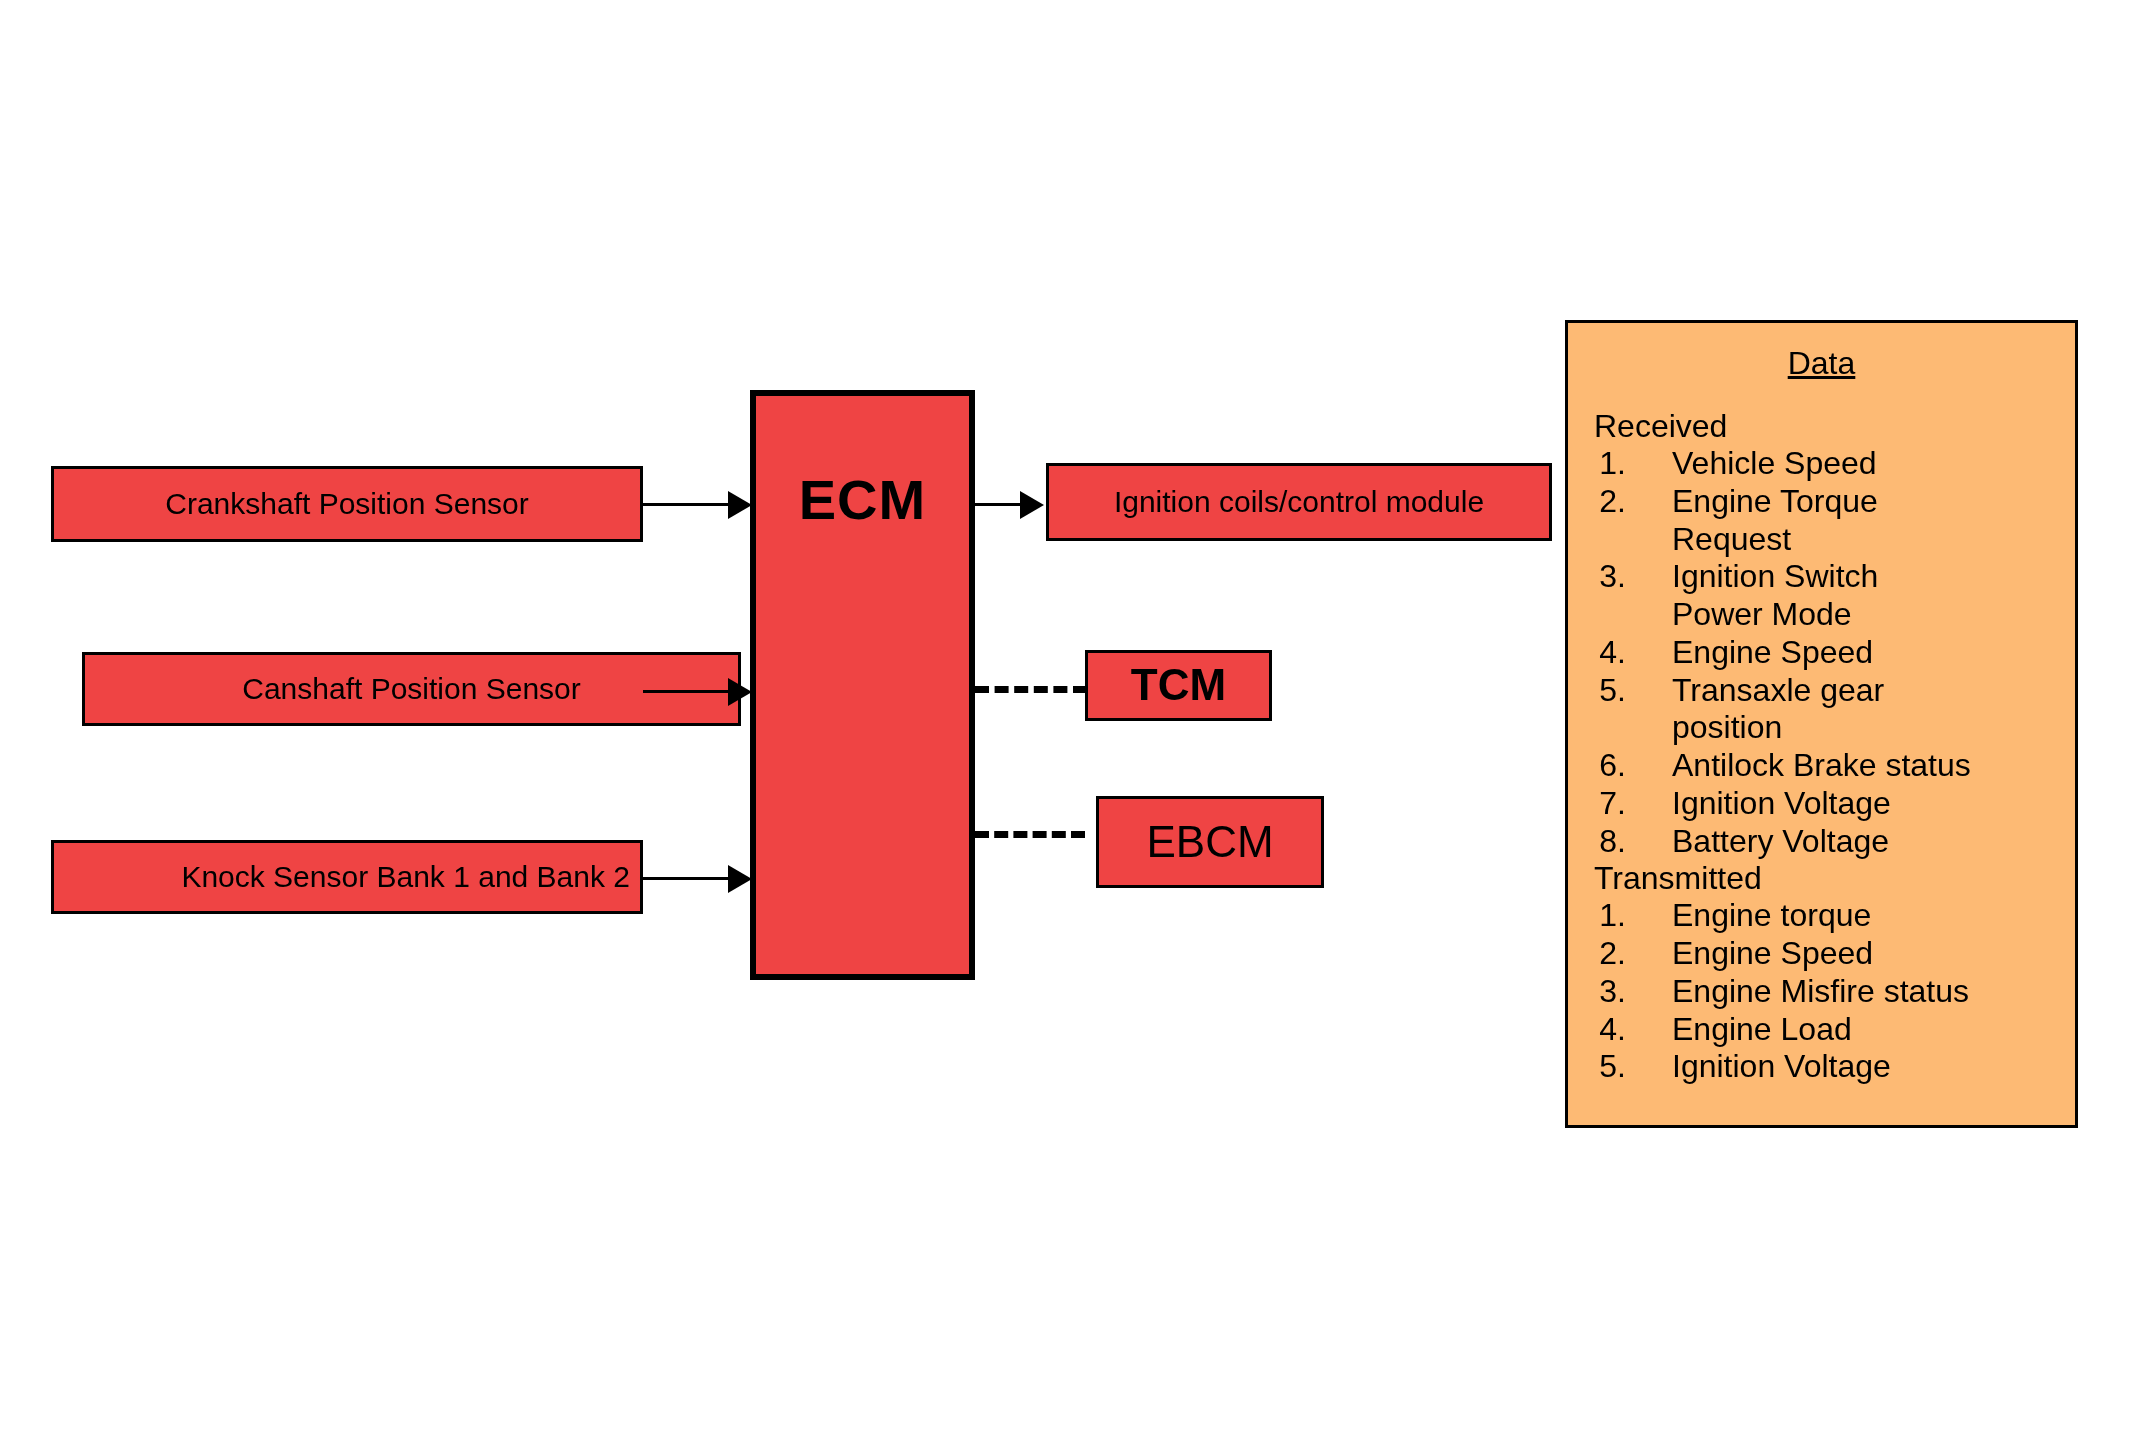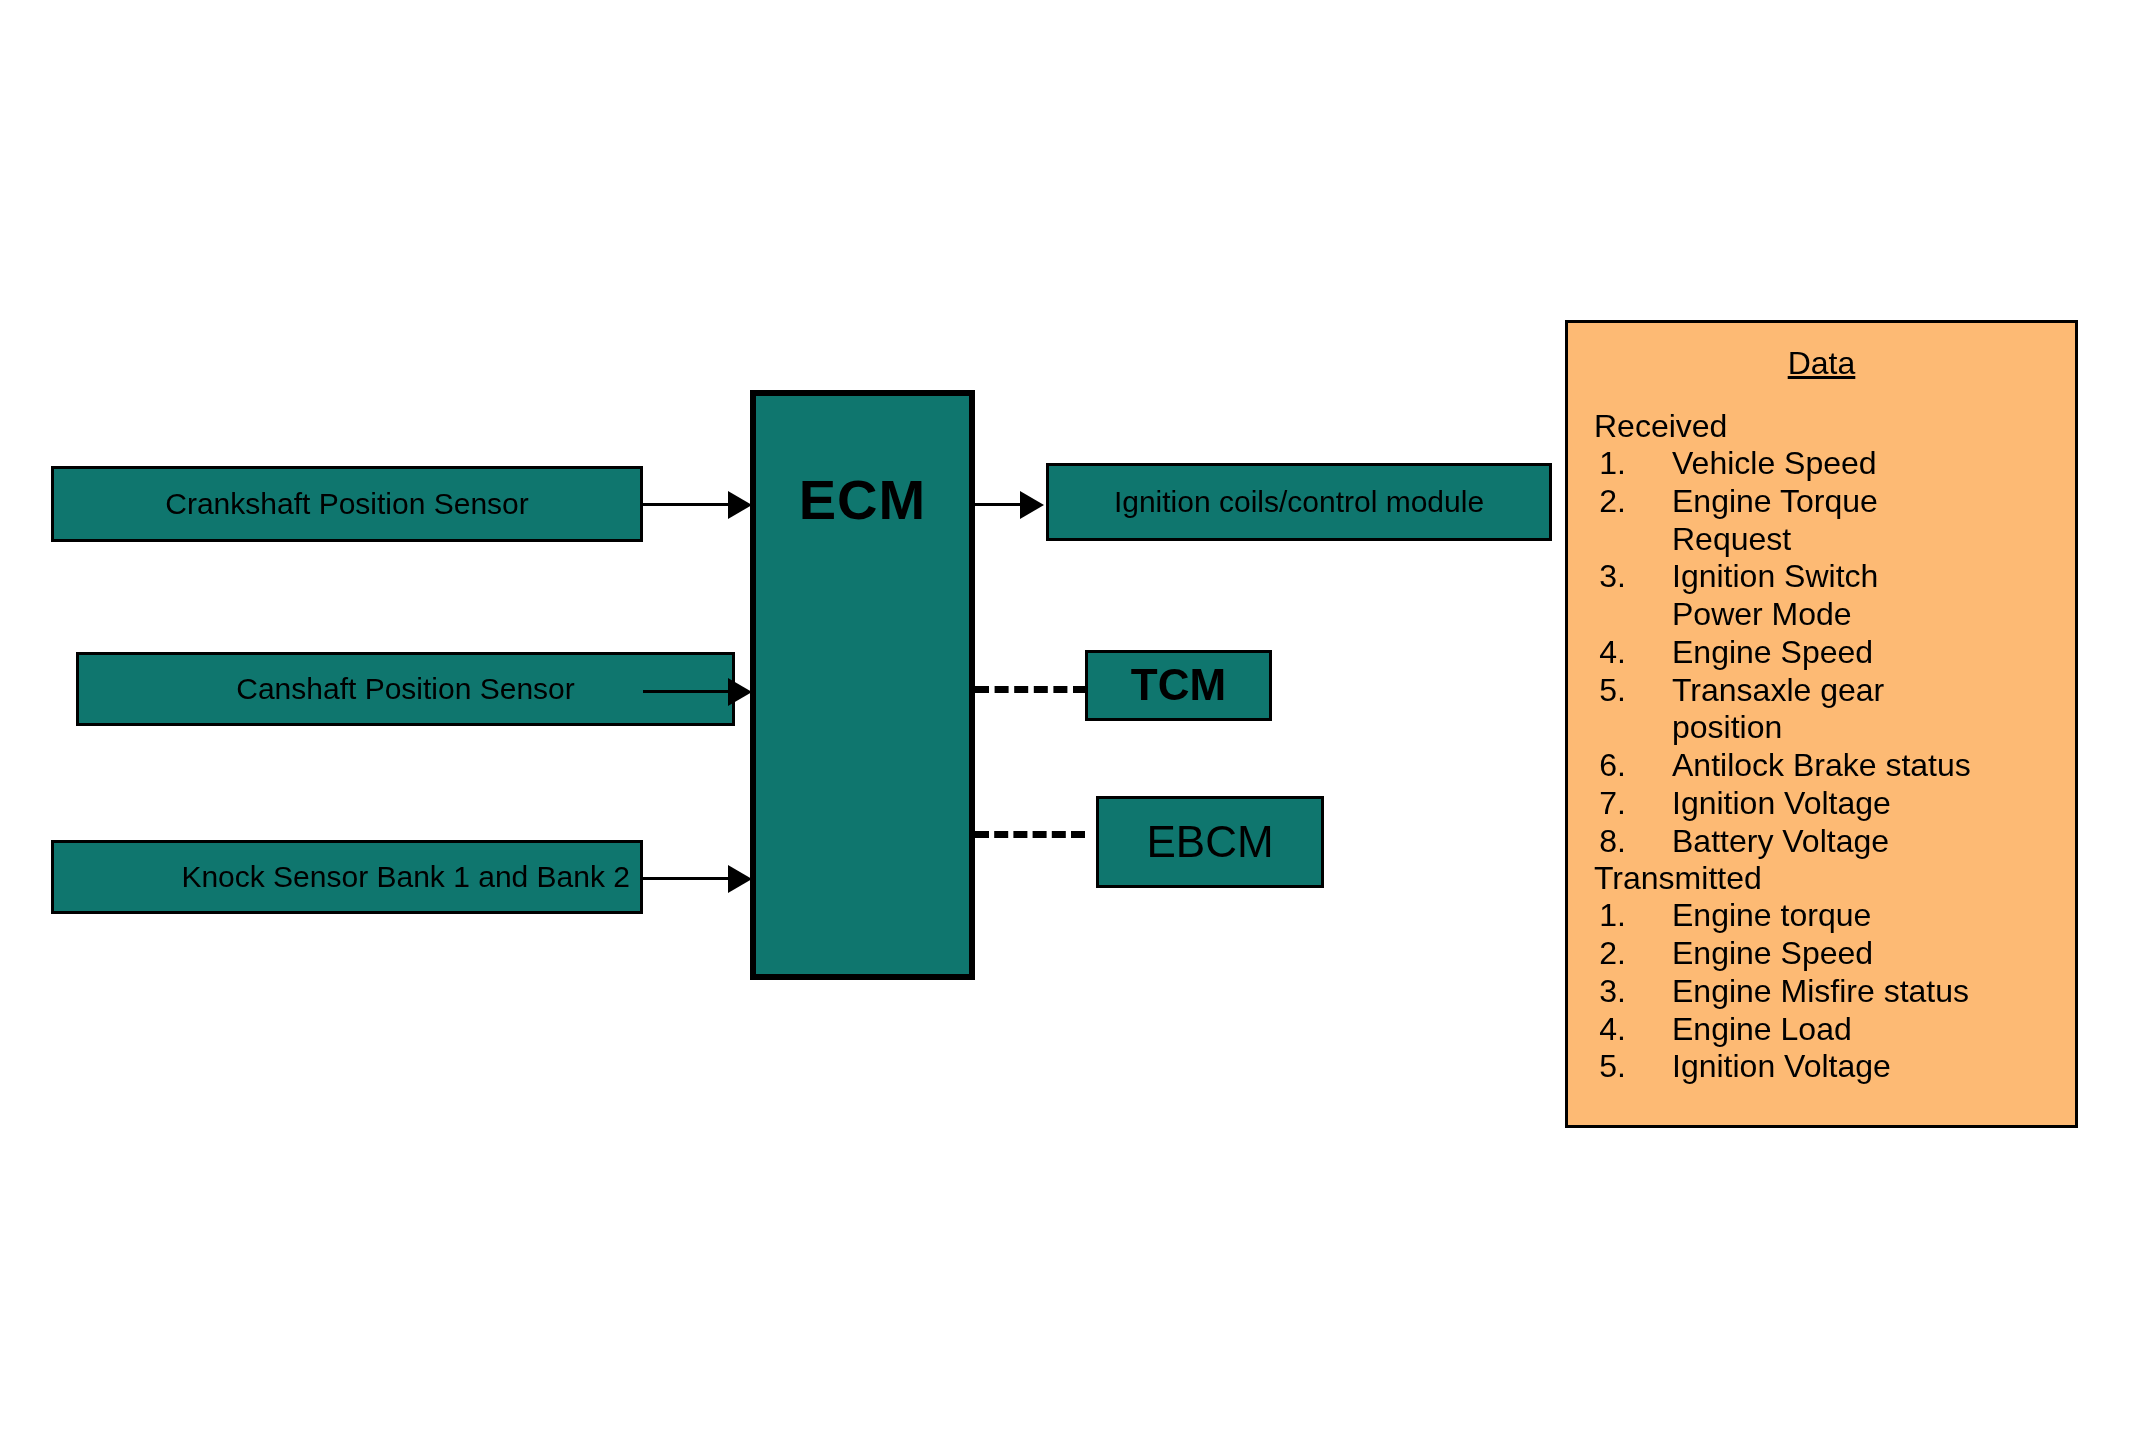--- a/index.html
+++ b/index.html
@@ -17,21 +17,21 @@
     width: 2130px;
     height: 1442px;
     background: #ffffff;
     overflow: hidden;
   }
 
   
   .node {
     position: absolute;
     box-sizing: border-box;
-    background: #0f766e;
+    background: #ef4444;
     border: 3px solid #000000;
     display: flex;
     align-items: center;
     justify-content: center;
     text-align: center;
     line-height: 1.15;
   }
   .node .label {
     display: block;
     padding: 0 10px;
@@ -121,21 +121,21 @@
 </style>
 </head>
 <body>
 
 <div id="canvas">
 
   <div class="node sensor-box" style="left:51px; top:466px; width:592px; height:76px;">
     <span class="label">Crankshaft Position Sensor</span>
   </div>
 
-  <div class="node sensor-box" style="left:76px; top:652px; width:659px; height:74px;align-items:center;">
+  <div class="node sensor-box" style="left:82px; top:652px; width:659px; height:74px;align-items:center;">
     <span class="label">Canshaft Position Sensor</span>
   </div>
 
   <div class="node sensor-box" style="left:51px; top:840px; width:592px; height:74px;justify-content:flex-end;">
     <span class="label">Knock Sensor Bank 1 and Bank 2</span>
   </div>
 
   <div class="wire" style="left:643px; top:503px; width:90px;"></div>
   <div class="arrowhead" style="left:728px; top:491px;"></div>
 

